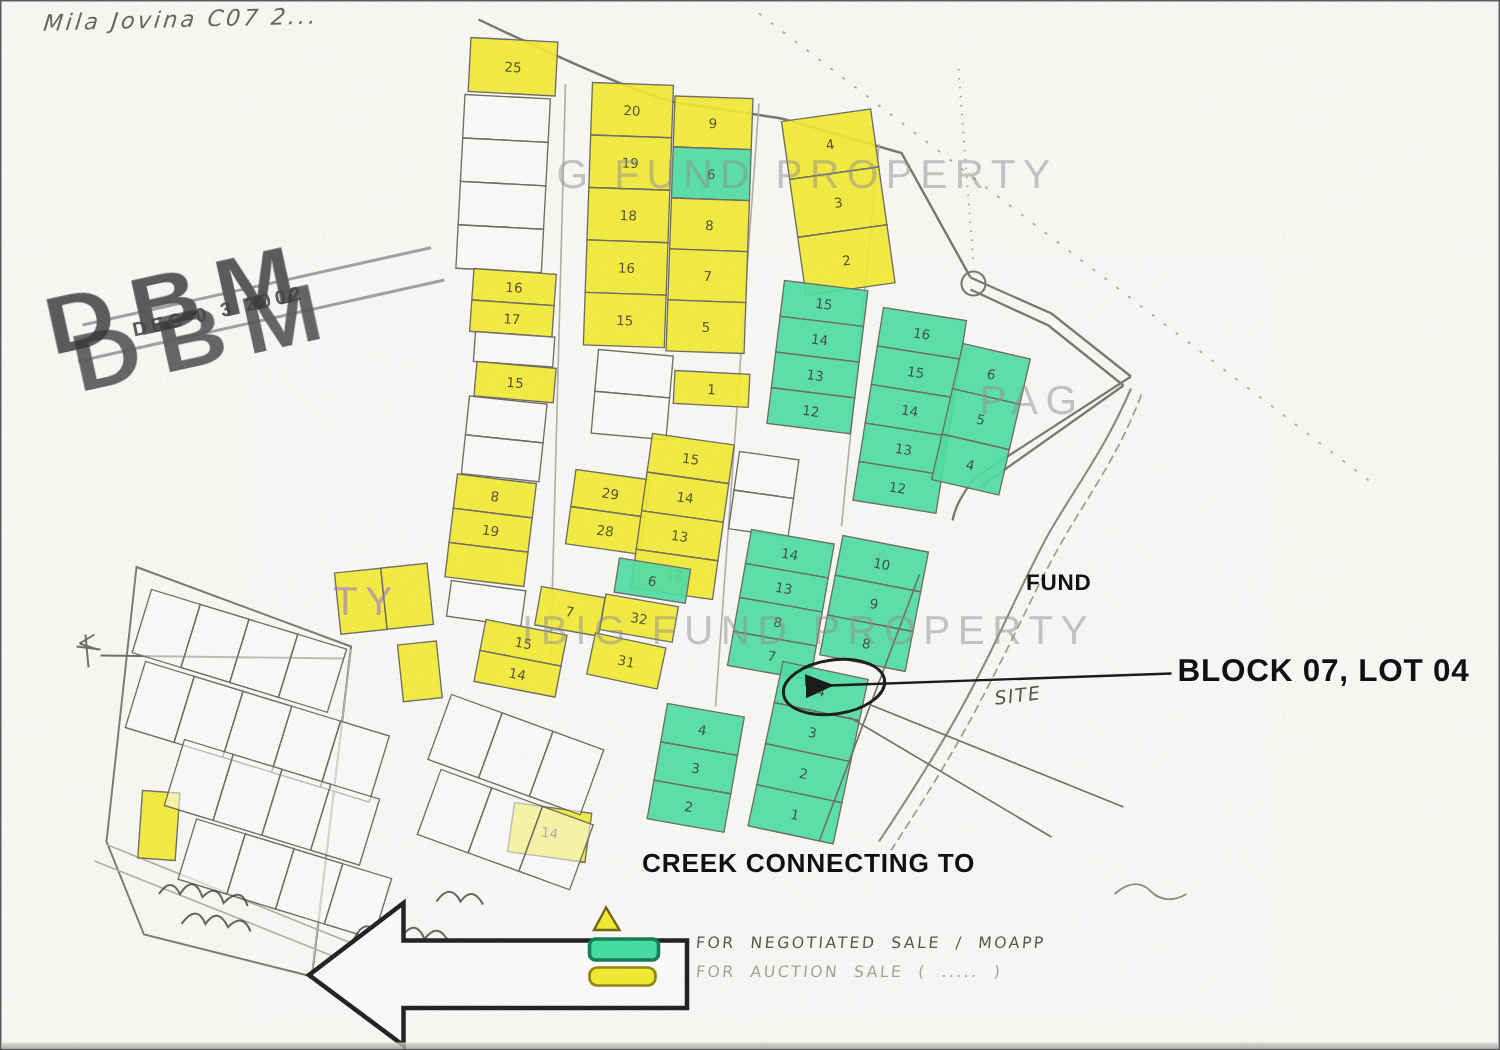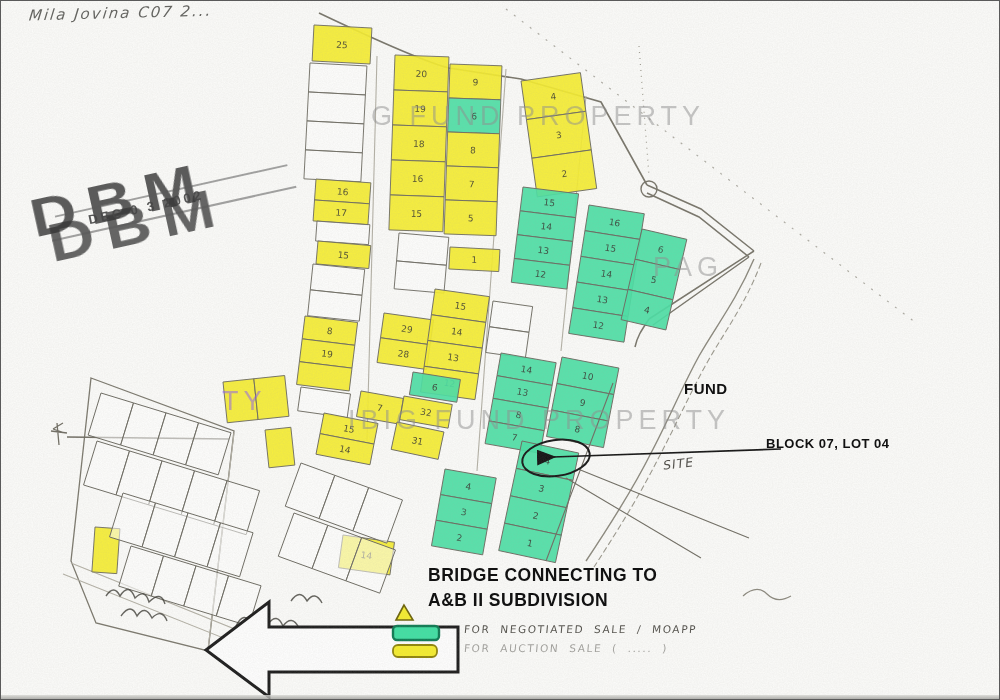--- a/index.html
+++ b/index.html
@@ -2,21 +2,21 @@
 <html><head>
 <meta charset="utf-8">
 <style>
   html,body{margin:0;padding:0;background:#e8e8e8;}
   .frame{position:relative;width:1000px;height:700px;background:#fcfcfa;
     border:1px solid #5a5a5a;box-sizing:border-box;overflow:hidden;
     font-family:"Liberation Sans",sans-serif;}
   svg{position:absolute;left:0;top:0;}
   .lbl{position:absolute;color:#111;font-weight:800;letter-spacing:.5px;white-space:nowrap;}
   .lbl-creek{left:683px;top:379px;font-size:15px;}
-  .lbl-blocklot{left:765px;top:435px;font-size:13px;}
+  .lbl-blocklot{left:784px;top:435px;font-size:21px;}
   .lbl-bridge1{left:427px;top:564px;font-size:17.5px;}
   .lbl-bridge2{left:427px;top:589px;font-size:17.5px;}
   .hand{position:absolute;font-family:"DejaVu Sans",sans-serif;color:#4c4c48;}
   .hand-title{left:28px;top:3px;font-size:15px;font-style:italic;letter-spacing:2px;
     transform:rotate(-1.5deg) skewX(-8deg);opacity:.85;}
   .hand-site{left:662px;top:455px;font-size:12.5px;font-style:italic;letter-spacing:1px;
     transform:rotate(-7deg);color:#55534e;}
   .legend-line{position:absolute;font-family:"DejaVu Sans",sans-serif;font-size:10.5px;
     color:#3c3a34;letter-spacing:1.6px;word-spacing:5px;transform:skewX(-5deg);white-space:nowrap;}
   .legend-line1{left:463px;top:622px;opacity:.85;}
@@ -331,20 +331,19 @@
     <span class="stamp-big">DBM</span>
     <span class="stamp-big stamp-big2">DBM</span>
     <div class="stamp-rule"></div>
     <div class="stamp-rule stamp-rule2"></div>
     <div class="stamp-date">DEC 0 3 2002</div>
   </div>
 
   <div class="lbl lbl-creek">FUND</div>
   <div class="lbl lbl-blocklot">BLOCK 07, LOT 04</div>
   <div class="hand hand-site">SITE</div>
-  <div class="lbl lbl-bridge1">BRIDGE CONNECTING TO</div>
-  <div class="lbl lbl-bridge2">A&amp;B II SUBDIVISION</div>
+  <div class="lbl lbl-bridge1">CREEK CONNECTING TO</div>
 
   <div class="legend-line legend-line1">FOR NEGOTIATED SALE / MOAPP</div>
   <div class="legend-line legend-line2">FOR AUCTION SALE ( ..... )</div>
 
   <div class="scan-edge"></div>
 </div>
 
 </body></html>

